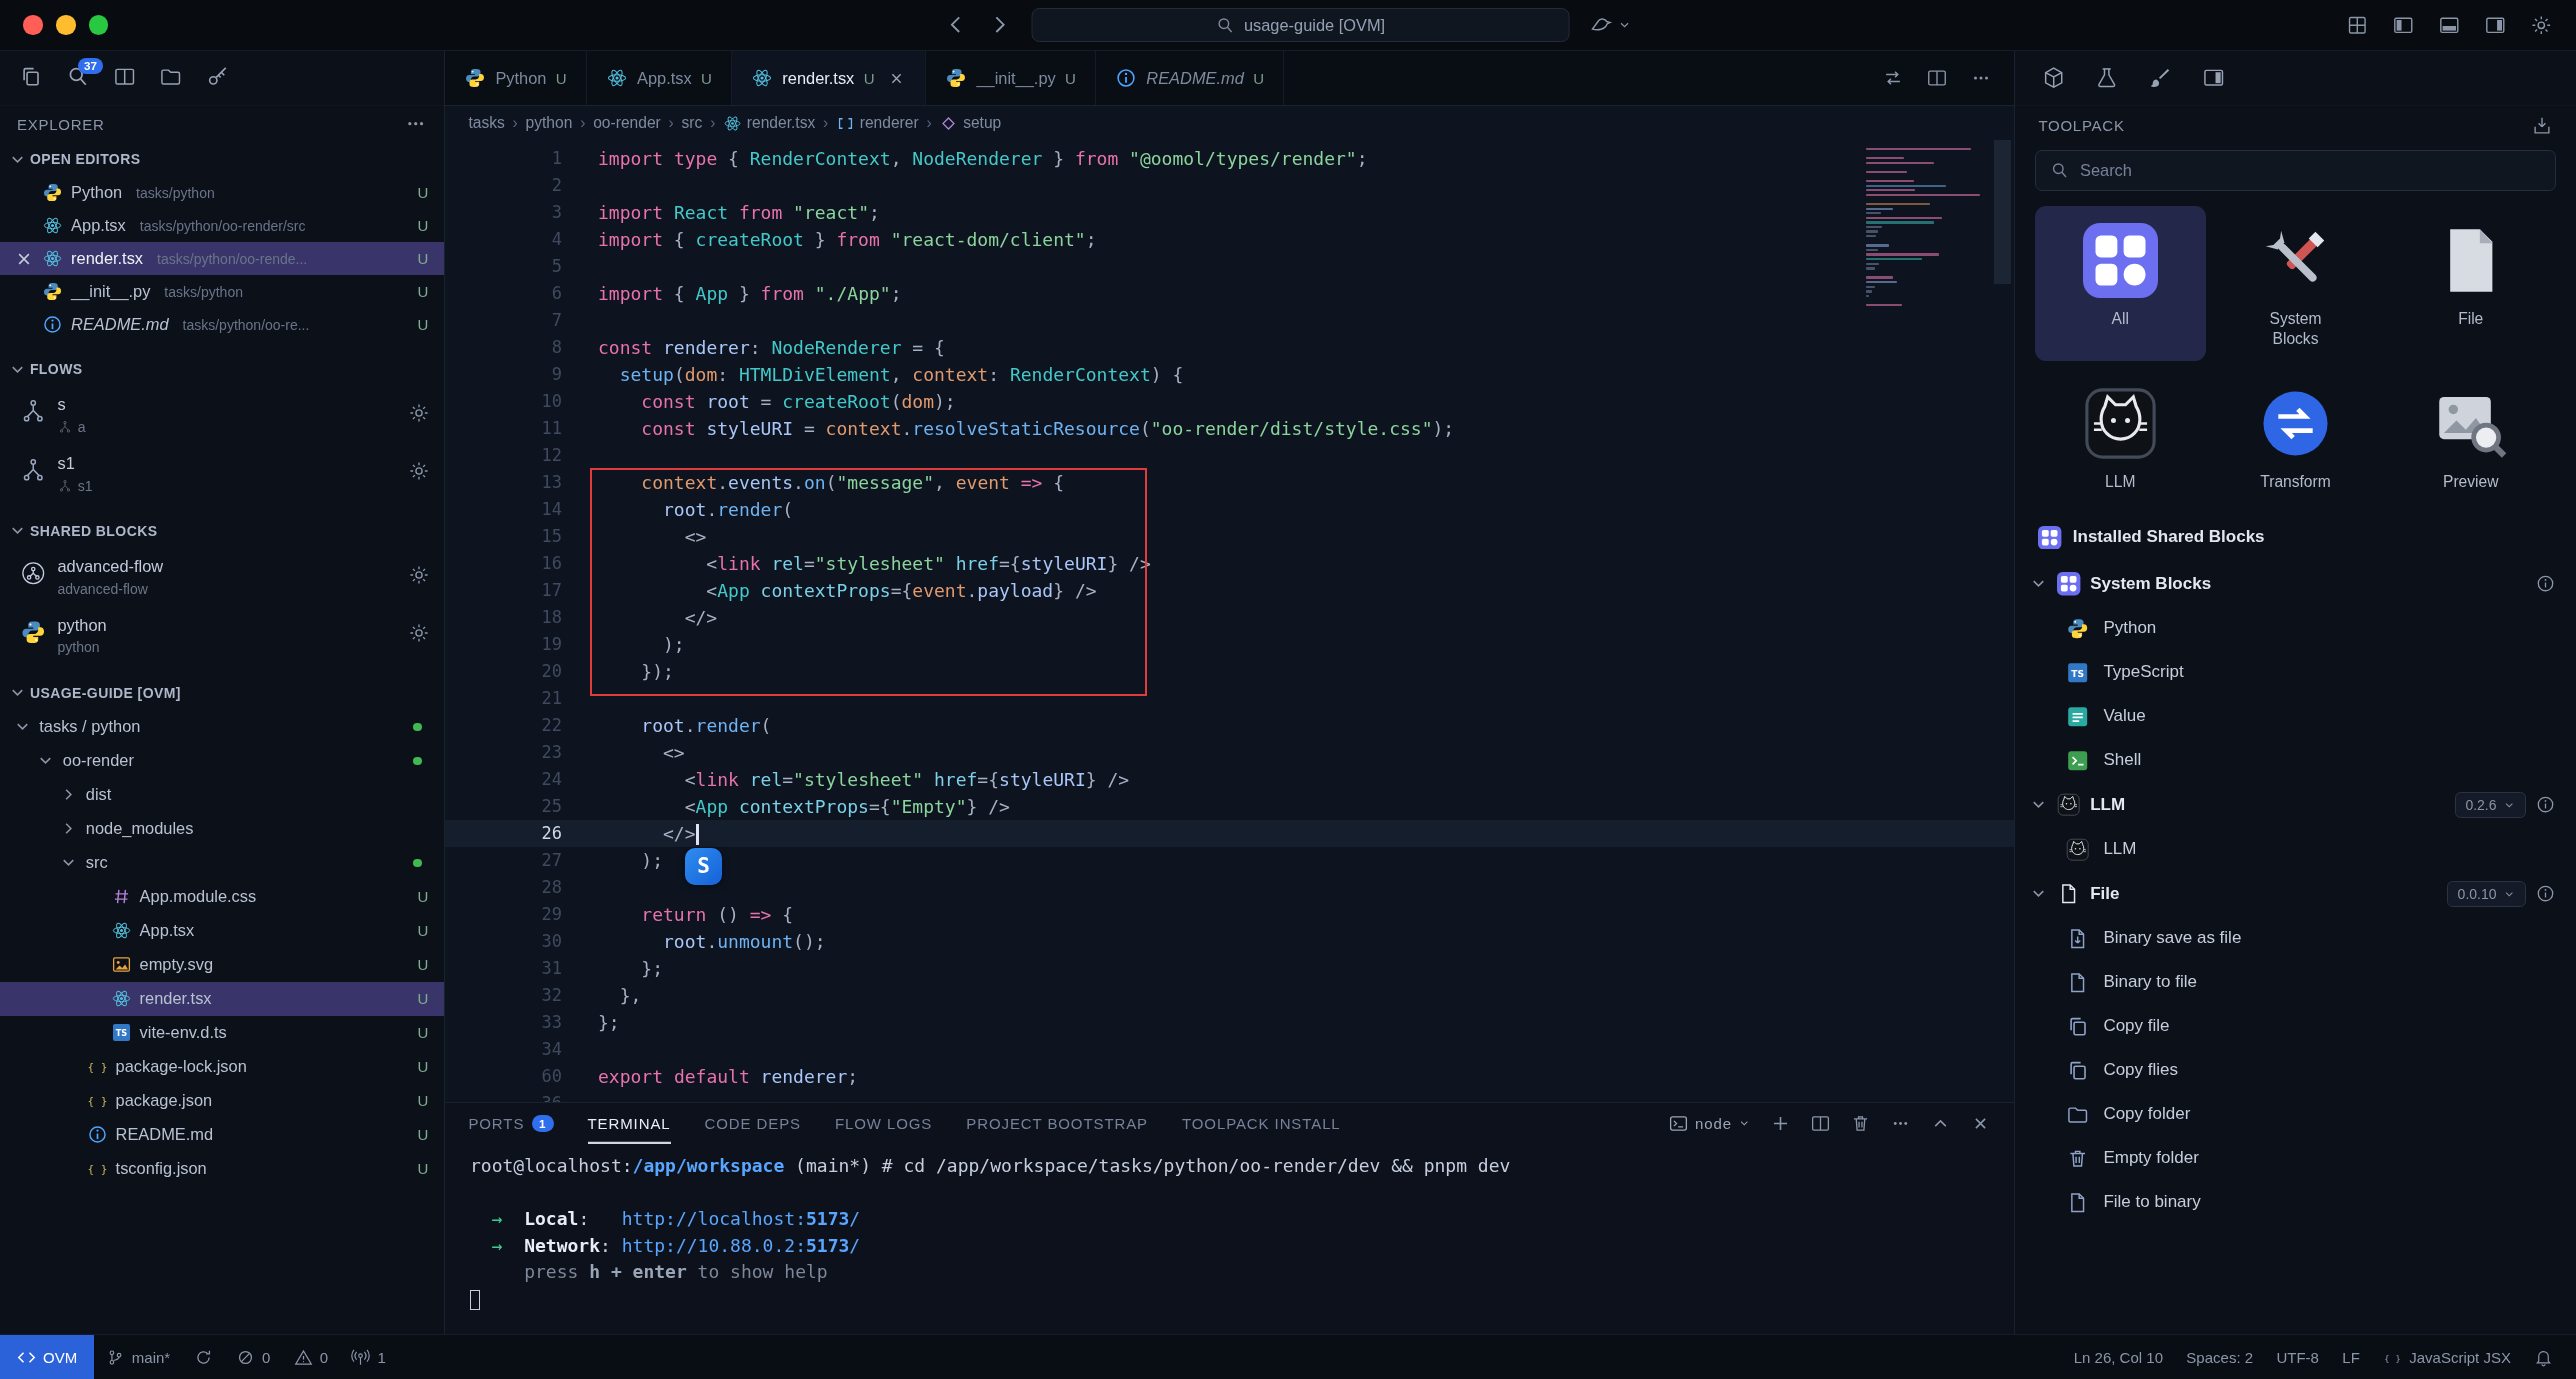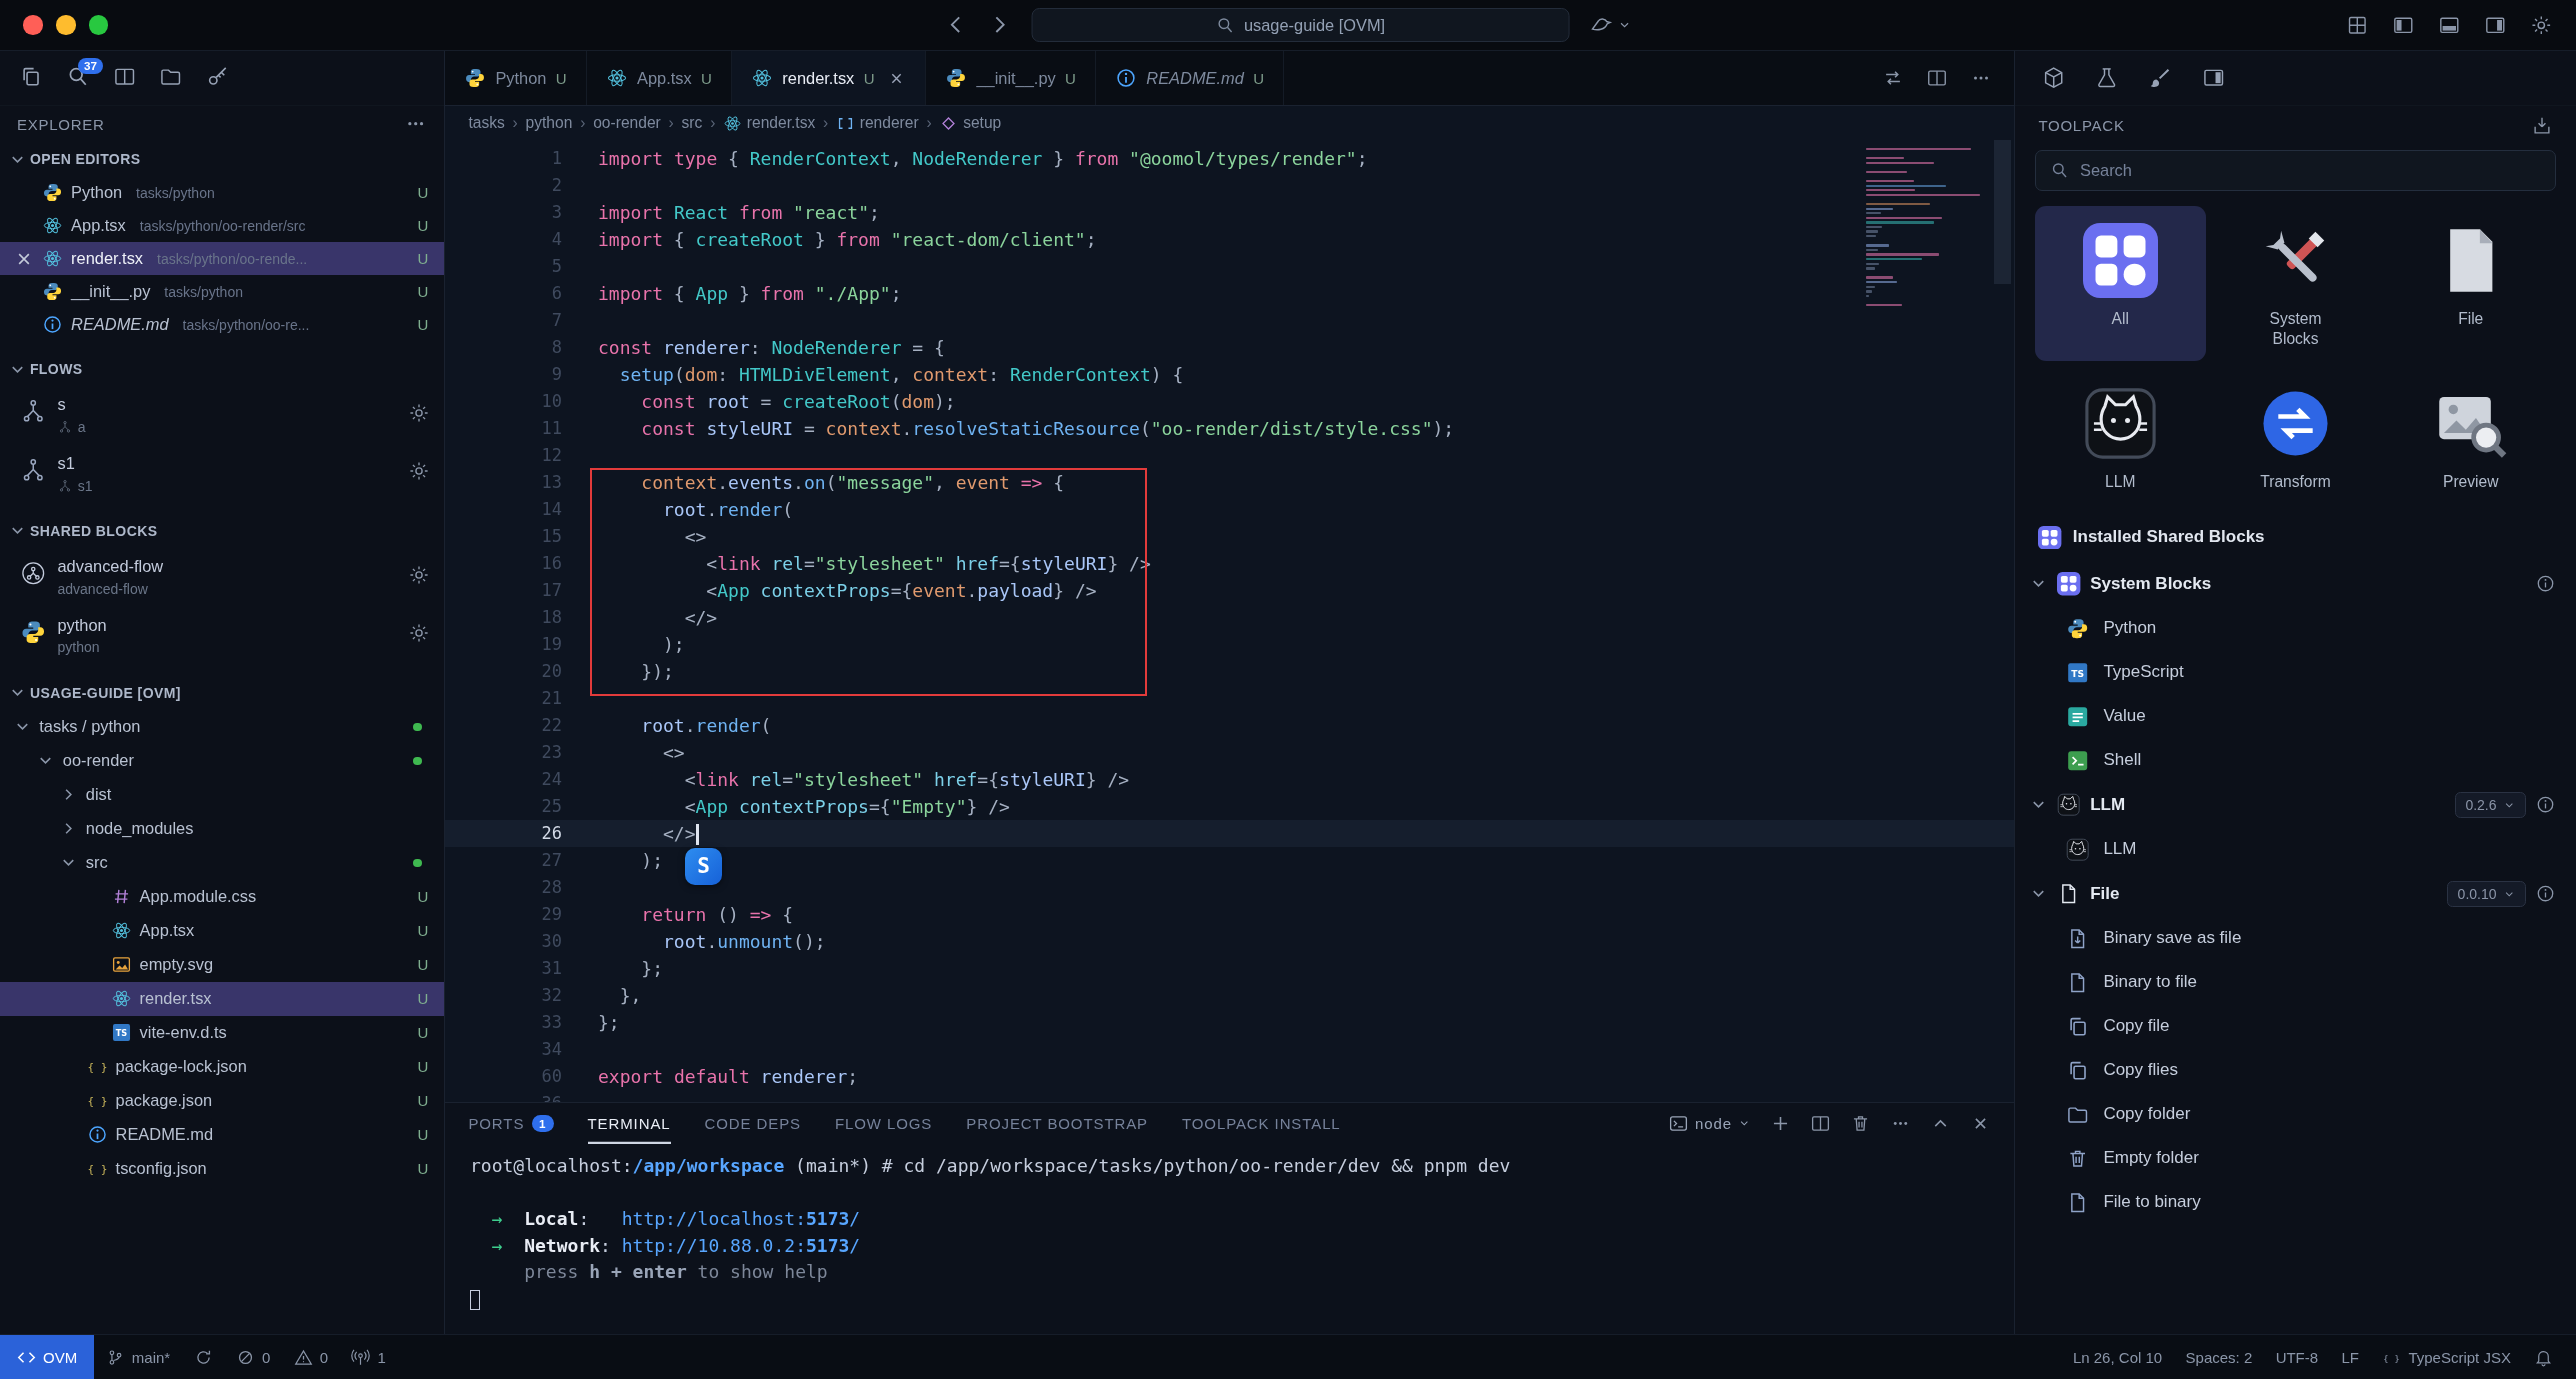--- a/index.html
+++ b/index.html
@@ -1459,21 +1459,21 @@
         </div>
         <div class="sb-item">
           <span>LF</span>
         </div>
         <div class="sb-item">
           <span class="ic">
             <svg viewBox="0 0 32 32" xmlns="http://www.w3.org/2000/svg" style="font-size:19px">
               <text x="16" y="23" font-size="16" fill="currentColor" text-anchor="middle" font-family="DejaVu Sans Mono,monospace">{ }</text>
             </svg>
           </span>
-          <span>TypeScript JSX</span>
+          <span>JavaScript JSX</span>
         </div>
         <div class="sb-item">
           <span class="ic">
             <svg viewBox="0 0 32 32" xmlns="http://www.w3.org/2000/svg">
               <g fill="none" stroke="currentColor" stroke-width="2">
                 <path d="M8 22v-8a8 8 0 0 1 16 0v8l2.5 3h-21z"></path>
                 <path d="M13.5 27.5a2.5 2.5 0 0 0 5 0"></path>
               </g>
             </svg>
           </span>

